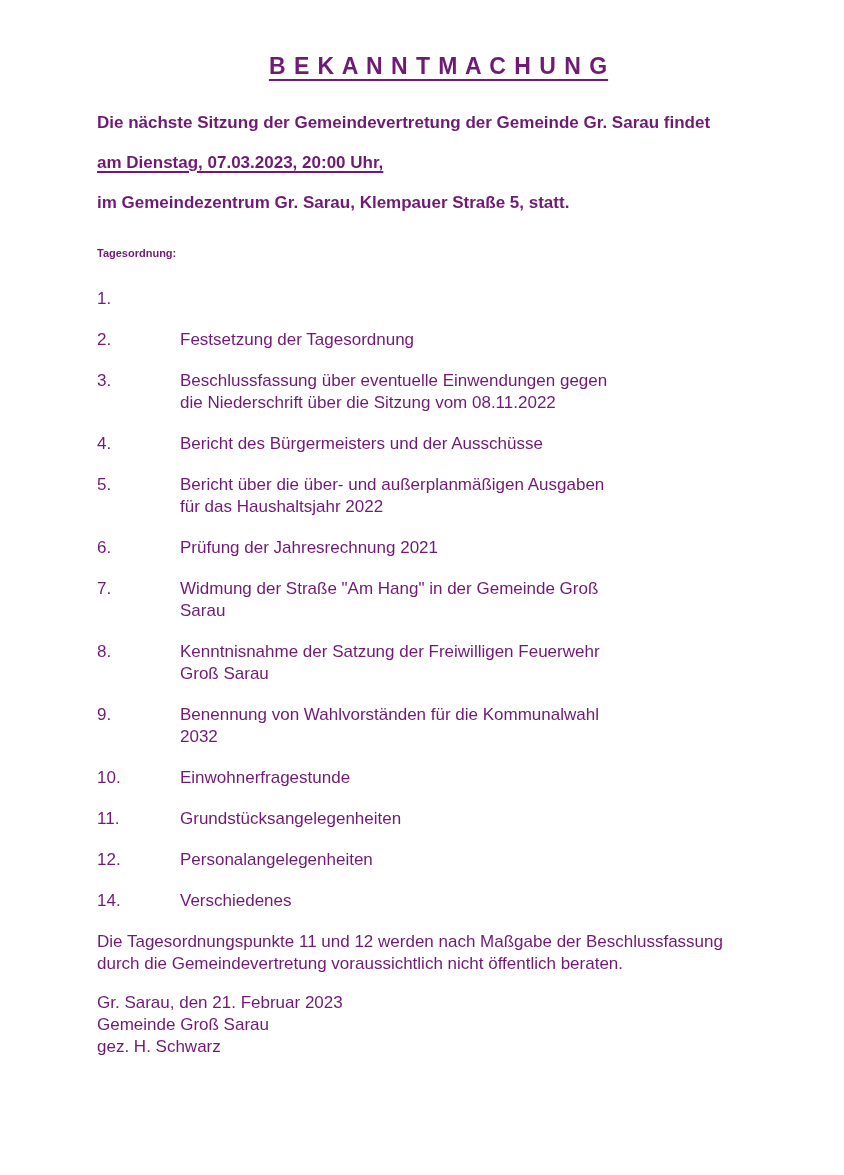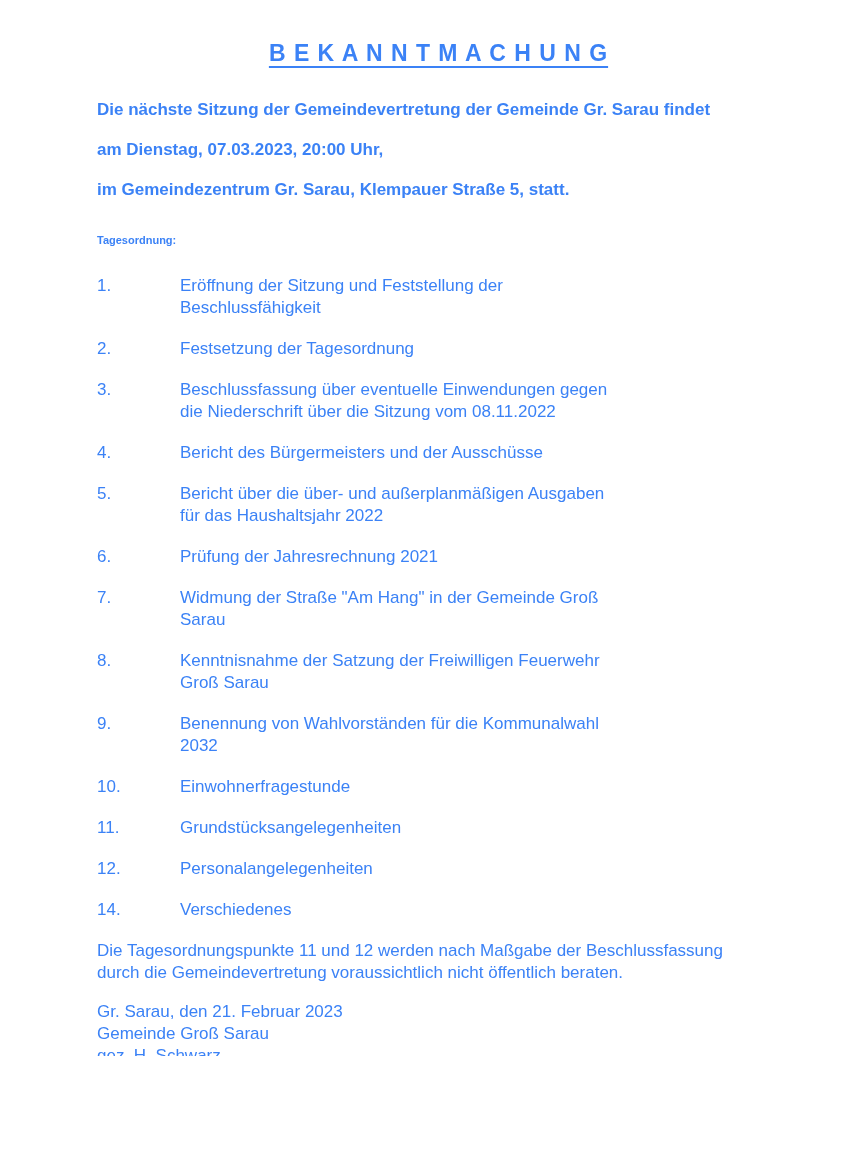--- a/index.html
+++ b/index.html
@@ -6,44 +6,45 @@
     margin: 0;
     padding: 0;
     background: #ffffff;
   }
   .page {
     position: relative;
     width: 844px;
     height: 1056px;
     box-sizing: border-box;
     background: #ffffff;
-    color: #3b82f6;
+    color: #701a75;
     font-family: "Liberation Sans", "DejaVu Sans", sans-serif;
     font-size: 17px;
     line-height: 22px;
-    padding: 39px 64px 0 97px;
+    padding: 52px 64px 0 97px;
     overflow: hidden;
   }
   .title {
     margin: 0 0 32px 0;
     text-align: center;
     font-size: 23px;
     line-height: 28px;
     font-weight: bold;
     letter-spacing: 1px;
     text-decoration: underline;
     text-decoration-thickness: 2px;
     text-underline-offset: 5px;
     white-space: nowrap;
   }
   .intro {
     margin: 0 0 18px 0;
     font-weight: bold;
   }
   .intro.underlined {
+    text-decoration: underline;
     text-decoration-thickness: 2px;
     text-underline-offset: 3px;
   }
   .agenda-heading {
     margin: 28px 0 0 0;
     font-size: 11px;
     line-height: 22px;
     font-weight: bold;
   }
   .agenda {
@@ -79,22 +80,20 @@
 
   <p class="intro">Die nächste Sitzung der Gemeindevertretung der Gemeinde Gr. Sarau findet</p>
   <p class="intro underlined">am Dienstag, 07.03.2023, 20:00 Uhr,</p>
   <p class="intro">im Gemeindezentrum Gr. Sarau, Klempauer Straße 5, statt.</p>
 
   <h2 class="agenda-heading">Tagesordnung:</h2>
 
   <ol class="agenda">
     <li class="agenda-item">
       <span class="num">1.</span>
-      <span class="text">Eröffnung der Sitzung und Feststellung der
-Beschlussfähigkeit</span>
     </li>
     <li class="agenda-item">
       <span class="num">2.</span>
       <span class="text">Festsetzung der Tagesordnung</span>
     </li>
     <li class="agenda-item">
       <span class="num">3.</span>
       <span class="text">Beschlussfassung über eventuelle Einwendungen gegen
 die Niederschrift über die Sitzung vom 08.11.2022</span>
     </li>

